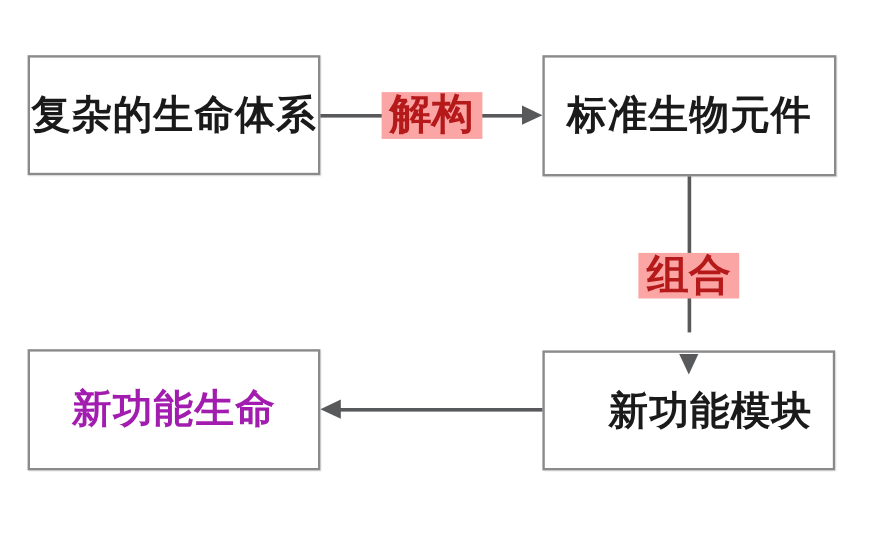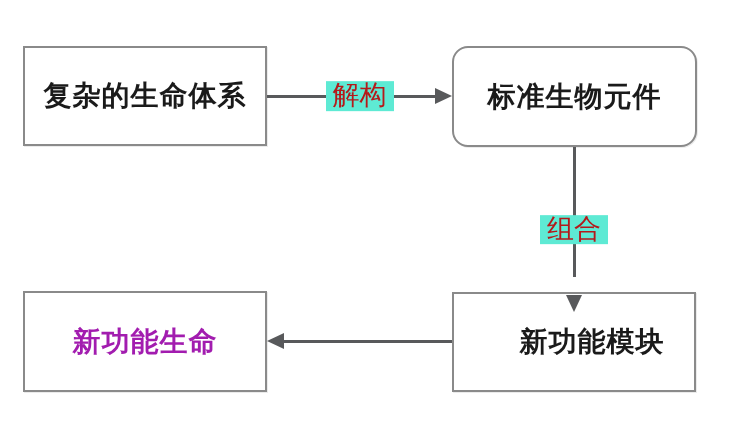--- a/index.html
+++ b/index.html
@@ -19,32 +19,32 @@
     position: absolute;
     box-sizing: border-box;
     border: 2px solid #8a8a8a;
     background: #ffffff;
     display: flex;
     align-items: center;
     justify-content: center;
     box-shadow: 1px 1px 0 rgba(0,0,0,0.08);
   }
   .box-label {
-    font-size: 28px;
+    font-size: 33px;
     font-weight: bold;
     color: #1a1a1a;
     letter-spacing: 1px;
     white-space: nowrap;
     text-align: center;
   }
   .box-label.red {
     color: #a21caf;
   }
   #box-a { left: 23px;  top: 46px;  width: 244px; height: 100px; }
-  #box-b { left: 452px; top: 46px;  width: 245px; height: 101px; border-radius: 16px; }
+  #box-b { left: 452px; top: 46px;  width: 245px; height: 101px; }
   #box-c { left: 452px; top: 292px; width: 244px; height: 100px; padding-left: 36px; }
   #box-d { left: 23px;  top: 291px; width: 244px; height: 101px; }
 
   .arrow {
     position: absolute;
   }
   .h-line {
     position: absolute;
     height: 3px;
     background: #58595b;
@@ -80,24 +80,24 @@
     left: 0;
     border-left: 8px solid transparent;
     border-right: 8px solid transparent;
     border-top: 17px solid #58595b;
   }
   .arrow-label {
     position: absolute;
     left: 50%;
     top: 50%;
     transform: translate(-50%, -50%);
-    font-size: 27px;
-    font-weight: normal;
+    font-size: 35px;
+    font-weight: bold;
     color: #b5191a;
-    background: #5eead4;
+    background: #fca5a5;
     padding: 0 7px;
     white-space: nowrap;
     line-height: 1.1;
     z-index: 2;
   }
   
   #arrow-deconstruct { left: 267px; top: 88px; width: 185px; height: 16px; }
   #arrow-deconstruct .h-line { left: 0; width: 170px; }
   
   #arrow-combine { left: 566px; top: 147px; width: 16px; height: 165px; }

